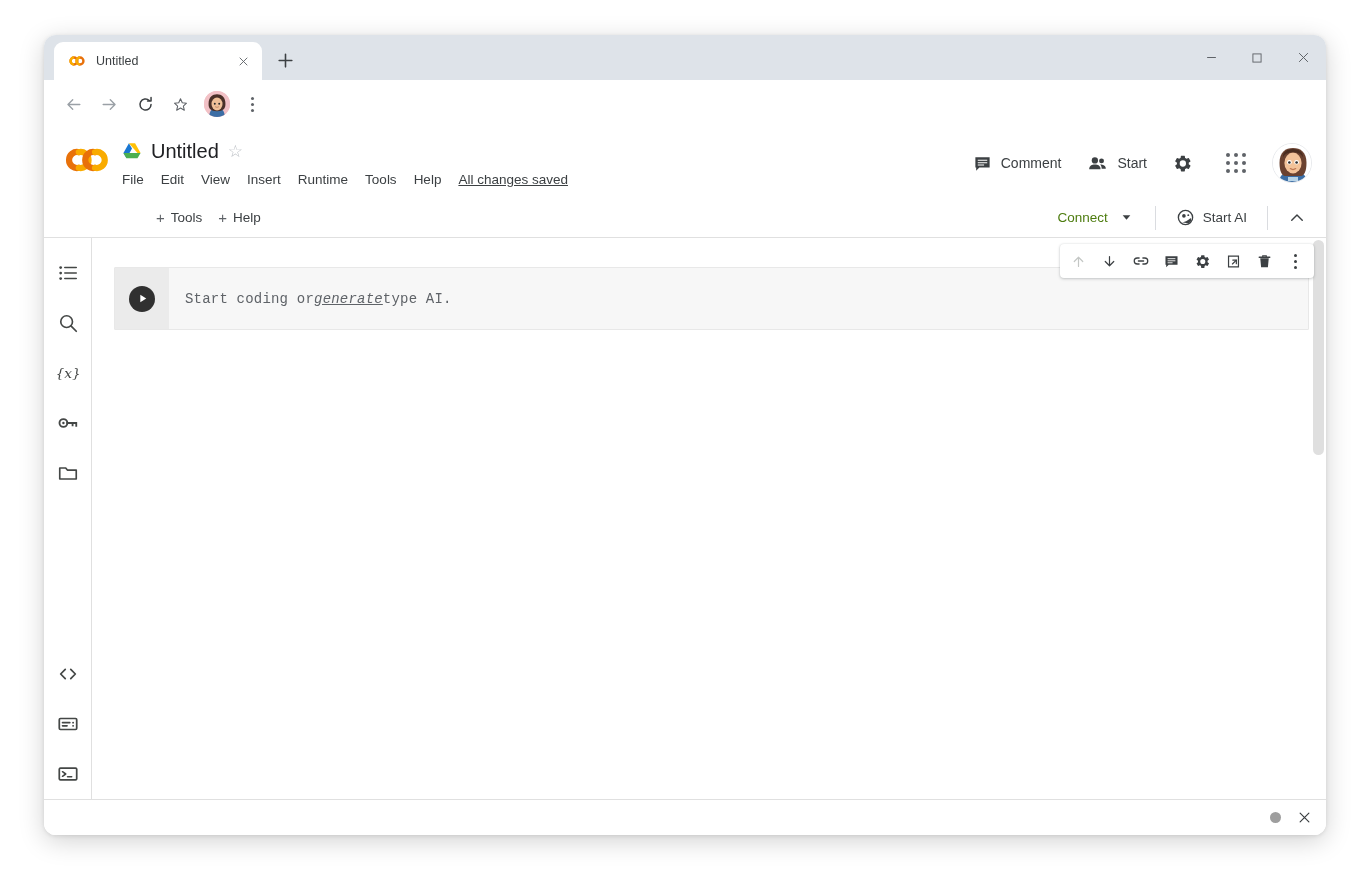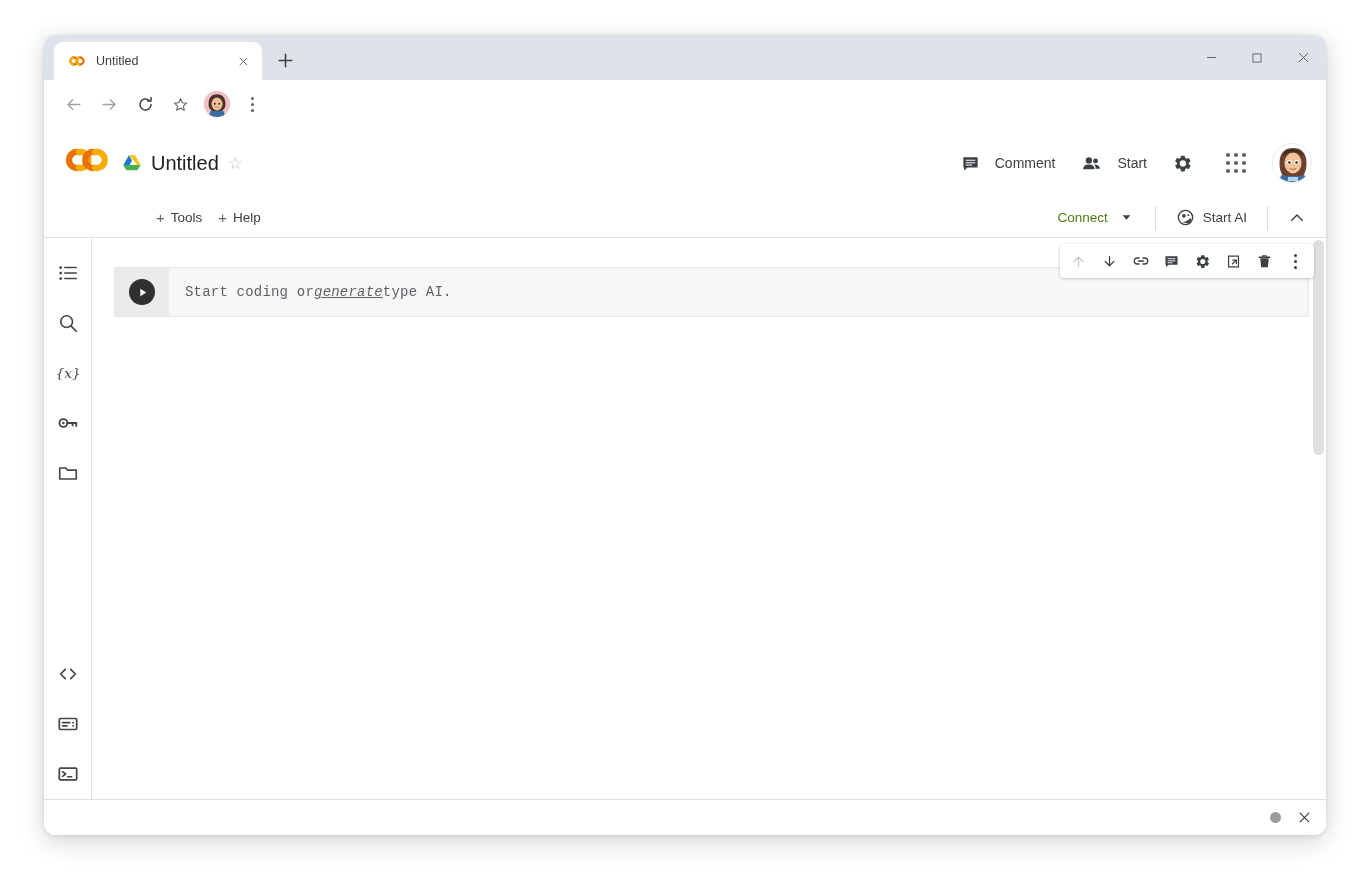--- a/index.html
+++ b/index.html
@@ -112,21 +112,21 @@
   .doc-title { font-size: 20px; color: #202124; font-weight: 400; }
   .star-doc { color: #bdc1c6; font-size: 17px; line-height: 1; }
   .menubar { display: flex; align-items: center; gap: 17px; height: 22px; }
   .menu-item { font-size: 13.5px; color: #3c4043; }
   .saved-note { font-size: 13.5px; color: #3c4043; text-decoration: underline; }
 
   .header-right {
     margin-left: auto; display: flex; align-items: center; gap: 4px;
   }
   .hdr-btn {
-    display: flex; align-items: center; gap: 15px;
+    display: flex; align-items: center; gap: 9px;
     padding: 8px 11px; border-radius: 4px;
     font-size: 14px; color: #3c4043;
   }
   .hdr-icon-btn {
     width: 40px; height: 40px; border-radius: 50%;
     display: flex; align-items: center; justify-content: center;
     color: #3c4043;
   }
   .apps-grid {
     width: 40px; height: 40px;
@@ -191,21 +191,21 @@
   }
   .sb-spacer { flex: 1; }
 
   .notebook {
     flex: 1; position: relative; background: #fff;
     overflow: hidden; min-width: 0;
   }
 
   .cell {
     position: absolute; left: 22px; top: 29px;
-    width: 1195px; height: 50px;
+    width: 1195px; height: 63px;
     background: #f7f7f7;
     border: 1px solid #e8e8e8;
     border-radius: 1px;
     display: flex; 
   }
   .cell-gutter {
     width: 54px; height: 100%;
     display: flex; align-items: center; justify-content: center;
     background: #ebebeb;
     flex: none;
@@ -377,20 +377,30 @@
           <span class="drive-icon">
             <svg viewBox="0 0 24 22" width="20" height="18">
               <path d="M8.2 1.5 L15.8 1.5 L22.5 13.5 L18.7 13.5 Z" fill="#ffc107"></path>
               <path d="M8.2 1.5 L1.5 13.5 L5.3 20 L12 8 Z" fill="#1976d2"></path>
               <path d="M1.5 13.5 L22.5 13.5 L18.7 20 L5.3 20 Z" fill="#4caf50"></path>
             </svg>
           </span>
           <span class="doc-title">Untitled</span>
           <span class="star-doc">☆</span>
         </div>
+        <div class="menubar">
+          <span class="menu-item">File</span>
+          <span class="menu-item">Edit</span>
+          <span class="menu-item">View</span>
+          <span class="menu-item">Insert</span>
+          <span class="menu-item">Runtime</span>
+          <span class="menu-item">Tools</span>
+          <span class="menu-item">Help</span>
+          <span class="saved-note">All changes saved</span>
+        </div>
       </div>
 
       <div class="header-right">
         <div class="hdr-btn">
           <span>
             <svg viewBox="0 0 24 24" width="19" height="19">
               <path d="M3 4 H21 V17 H8 L4 21 V17 H3 Z" fill="#3c4043"></path>
               <path d="M6 8 H18 M6 11 H18 M6 14 H14" stroke="#ffffff" stroke-width="1.3"></path>
             </svg>
           </span>

